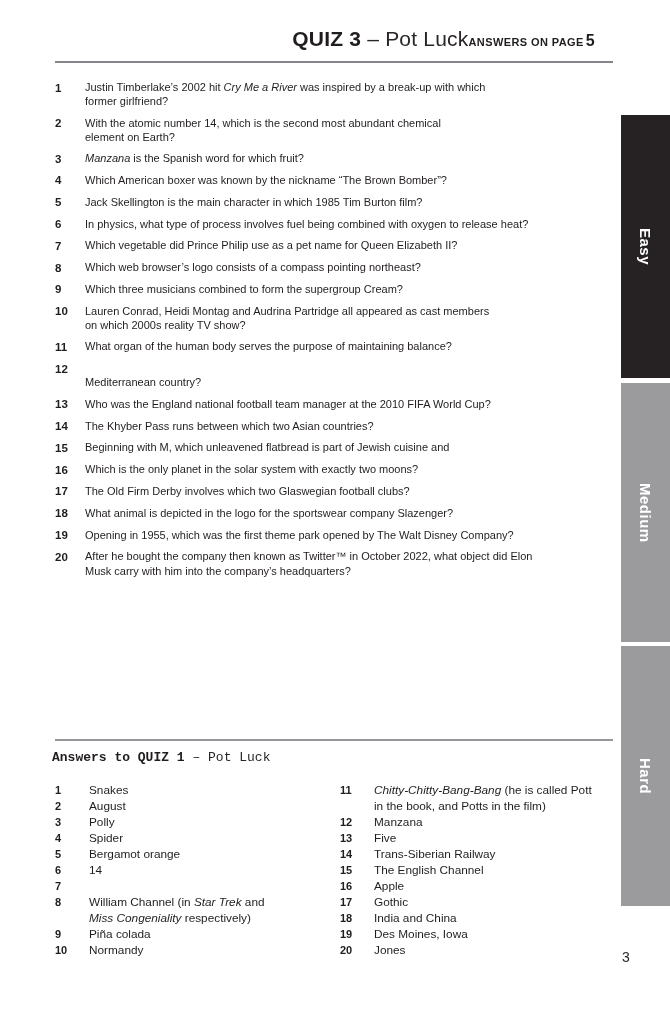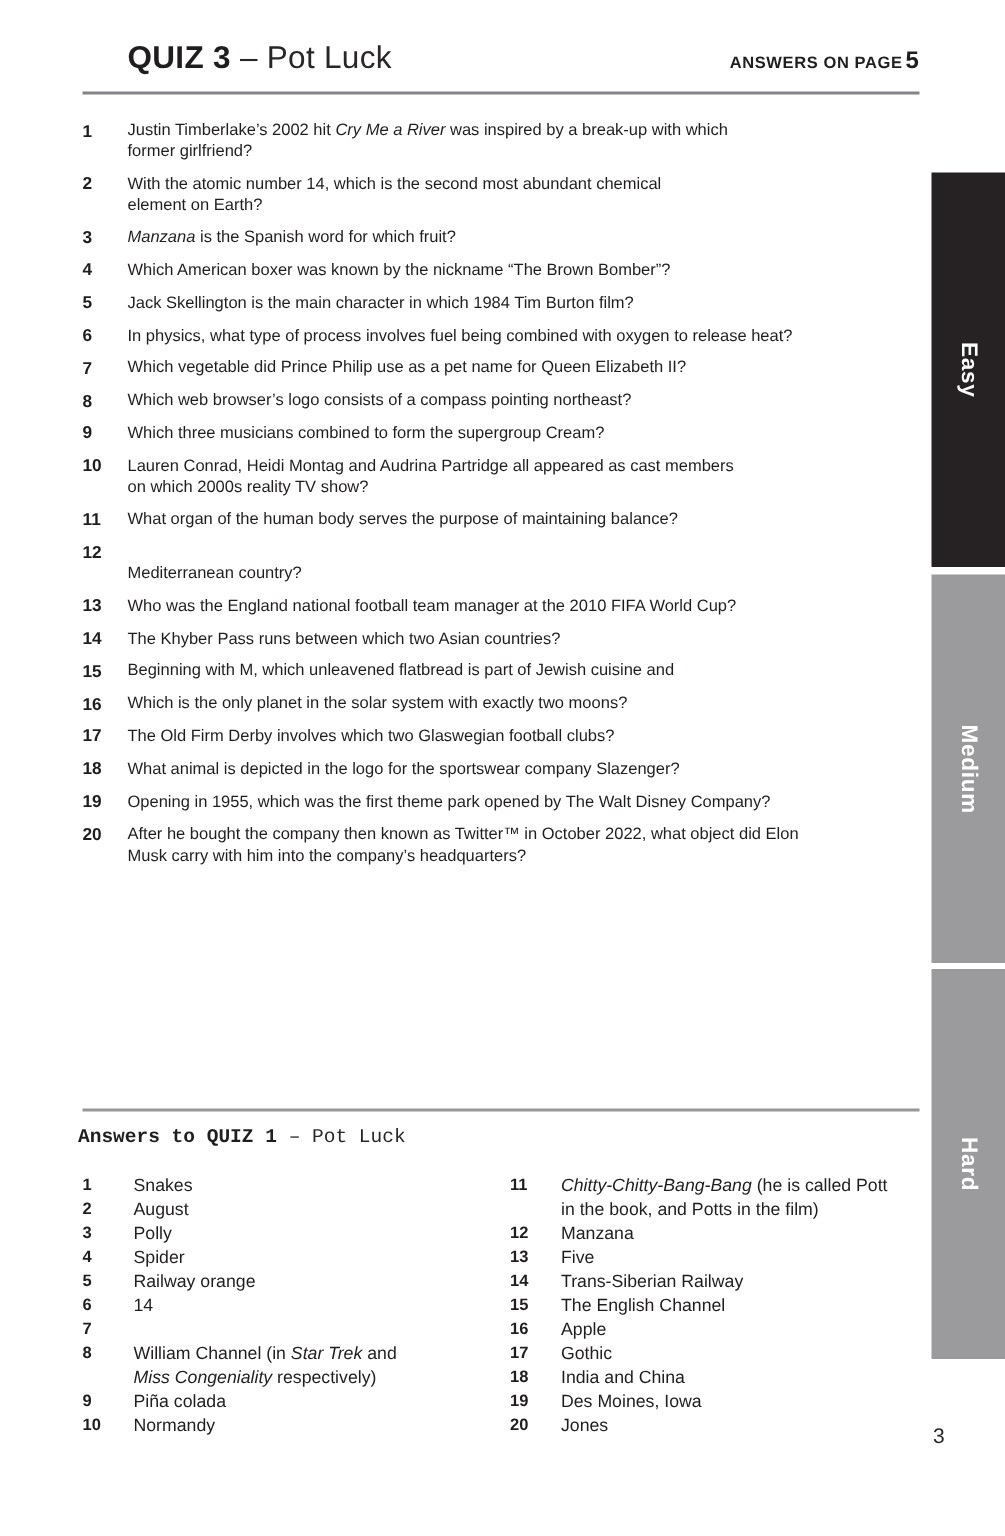--- a/index.html
+++ b/index.html
@@ -7,22 +7,22 @@
     position:relative;
     width:670px;height:1024px;
     background:#ffffff;
     font-family:"Liberation Sans", sans-serif;
     color:#211d1e;
     overflow:hidden;
     margin:0 auto;
   }
   
   .header{
-    position:absolute;left:55px;top:27px;width:558px;
-    display:flex;justify-content:space-between;align-items:baseline;
+    position:absolute;left:37px;top:27px;width:558px;
+    display:flex;justify-content:flex-end;align-items:baseline;
   }
   .quiz-title{padding-left:30px;font-size:21px;letter-spacing:0.2px;}
   .quiz-title .t-bold{font-weight:800;}
   .quiz-title .t-rest{font-weight:400;color:#2a2627;}
   .answers-ref{font-size:11px;font-weight:700;letter-spacing:0.4px;white-space:nowrap;}
   .answers-ref .big-num{font-size:16px;font-weight:700;margin-left:2px;}
   .header-rule{
     position:absolute;left:55px;top:61px;width:558px;height:2px;
     background:#84858a;
   }
@@ -90,21 +90,21 @@
       <div class="q-row">
         <div class="q-num">3</div>
         <div class="q-text"><i>Manzana</i><span> is the Spanish word for which fruit?</span></div>
       </div>
       <div class="q-row">
         <div class="q-num">4</div>
         <div class="q-text"><span>Which American boxer was known by the nickname “The Brown Bomber”?</span></div>
       </div>
       <div class="q-row">
         <div class="q-num">5</div>
-        <div class="q-text"><span>Jack Skellington is the main character in which 1984 Tim Burton film?</span></div>
+        <div class="q-text"><span>Jack Skellington is the main character in which 1985 Tim Burton film?</span></div>
       </div>
       <div class="q-row">
         <div class="q-num">6</div>
         <div class="q-text"><span>In physics, what type of process involves fuel being combined with oxygen to release heat?</span></div>
       </div>
       <div class="q-row">
         <div class="q-num">7</div>
         <div class="q-text"><span>Which vegetable did Prince Philip use as a pet name for Queen Elizabeth II?</span></div>
       </div>
       <div class="q-row">
@@ -178,21 +178,21 @@
         <div class="a-row">
           <div class="a-num">3</div>
           <div class="a-text"><span>Polly</span></div>
         </div>
         <div class="a-row">
           <div class="a-num">4</div>
           <div class="a-text"><span>Spider</span></div>
         </div>
         <div class="a-row">
           <div class="a-num">5</div>
-          <div class="a-text"><span>Railway orange</span></div>
+          <div class="a-text"><span>Bergamot orange</span></div>
         </div>
         <div class="a-row">
           <div class="a-num">6</div>
           <div class="a-text"><span>14</span></div>
         </div>
         <div class="a-row">
           <div class="a-num">7</div>
         </div>
         <div class="a-row">
           <div class="a-num">8</div>

